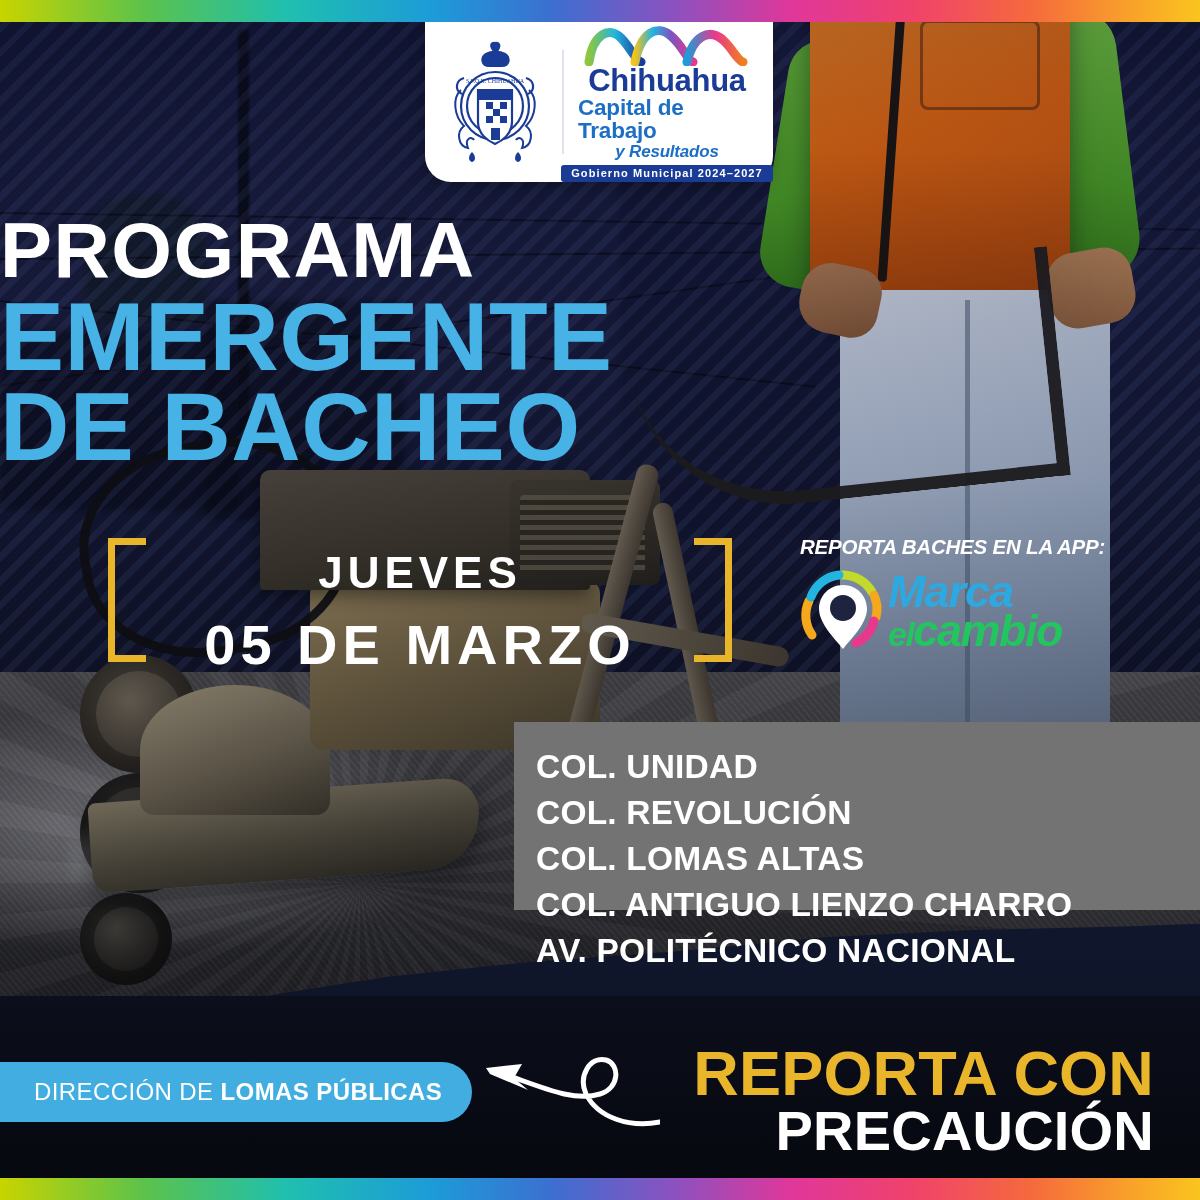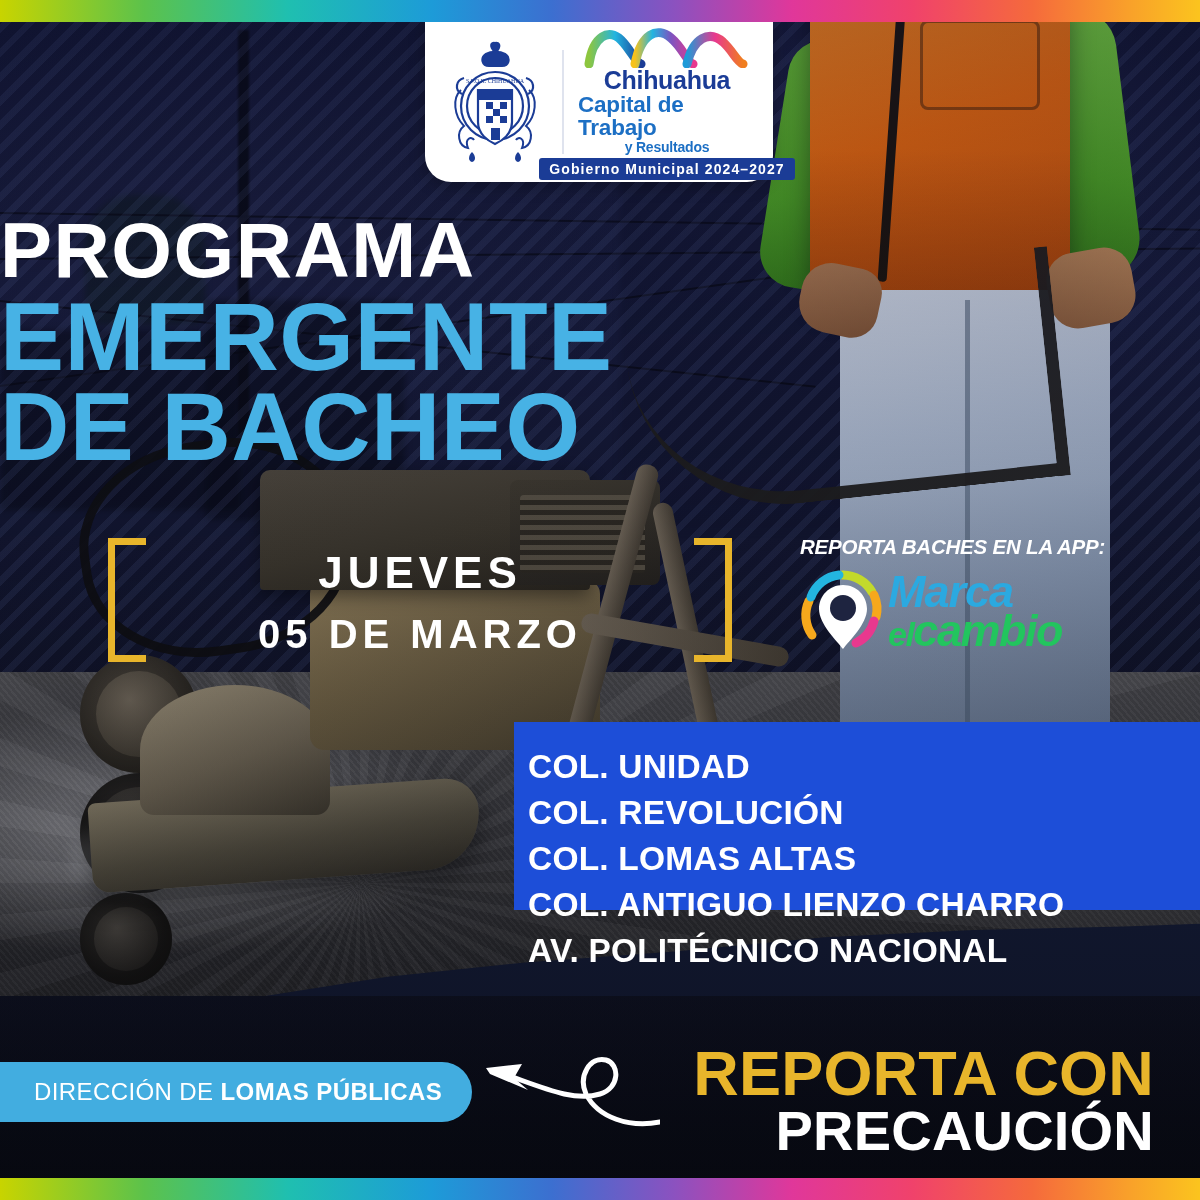--- a/index.html
+++ b/index.html
@@ -140,57 +140,57 @@
   .logo-card{
     position:absolute;left:425px;top:22px;width:348px;height:160px;
     background:#ffffff;border-radius:0 0 26px 26px;
     display:flex;align-items:center;justify-content:center;gap:14px;z-index:30;
     box-shadow:0 4px 16px rgba(0,0,0,.25);
   }
   .crest{width:106px;height:124px;flex:0 0 auto;}
   .divider{width:2px;height:104px;background:#dfe3ee;flex:0 0 auto;}
   .chi-logo{display:flex;flex-direction:column;align-items:center;width:178px;}
   .chi-wave{width:168px;height:44px;}
-  .chi-l1{font-size:25px;font-weight:bold;color:#1b3c96;line-height:.98;letter-spacing:-.3px;}
+  .chi-l1{font-size:31px;font-weight:bold;color:#1b3c96;line-height:.98;letter-spacing:-.3px;}
   .chi-l2{font-size:22.5px;font-weight:bold;color:#1c6fc4;line-height:1.02;margin-top:1px;letter-spacing:-.2px;}
-  .chi-l3{font-size:14px;font-weight:bold;color:#1c6fc4;line-height:1.02;letter-spacing:-.2px;}
+  .chi-l3{font-size:17px;font-weight:bold;color:#1c6fc4;line-height:1.02;letter-spacing:-.2px;font-style:italic;}
   .chi-pill{
     margin-top:4px;background:#1b3c96;color:#fff;border-radius:3px;
-    font-size:14px;font-weight:bold;letter-spacing:1.1px;padding:2.5px 10px 3px;white-space:nowrap;
+    font-size:11px;font-weight:bold;letter-spacing:1.1px;padding:2.5px 10px 3px;white-space:nowrap;
   }
 
   
   .headline{position:absolute;left:0;top:215px;width:100%;text-align:left;z-index:25;line-height:.92;}
   .h-programa{font-size:78px;font-weight:bold;color:#fff;letter-spacing:1.5px;}
   .h-emergente{font-size:96px;font-weight:bold;color:#47B2E5;letter-spacing:.5px;margin-top:6px;}
   .h-bacheo{font-size:96px;font-weight:bold;color:#47B2E5;letter-spacing:.5px;margin-top:2px;}
 
   
   .datewrap{position:absolute;left:100px;top:530px;width:640px;height:140px;z-index:25;}
   .bracket{position:absolute;top:8px;width:38px;height:124px;border:7px solid #E8B52B;}
   .bracket.l{left:8px;border-right:none;}
   .bracket.r{right:8px;border-left:none;}
   .dateline{position:absolute;left:0;top:0;width:100%;text-align:center;color:#fff;
     font-weight:bold;letter-spacing:5px;}
   .d1{font-size:44px;margin-top:18px;}
-  .d2{font-size:40px;margin-top:14px;}
+  .d2{font-size:56px;margin-top:14px;}
 
   
   .appblock{position:absolute;left:800px;top:535px;width:330px;z-index:25;}
   .app-kicker{color:#fff;font-size:20.5px;font-weight:bold;font-style:italic;letter-spacing:-.2px;white-space:nowrap;}
   .app-logo{display:flex;align-items:center;margin-top:10px;}
   .pin-svg{width:86px;height:86px;flex:0 0 auto;}
   .app-words{margin-left:2px;line-height:.86;}
   .aw1{font-size:45px;font-weight:bold;font-style:italic;color:#2BA9E0;letter-spacing:-1px;}
   .aw2{font-size:45px;font-weight:bold;font-style:italic;color:#22c55e;letter-spacing:-1.5px;}
   .aw2 .el{font-size:34px;}
 
   
-  .listbox{position:absolute;left:514px;top:722px;width:686px;height:188px;background:#1d4ed8;z-index:25;
-    padding:22px 0 0 14px;}
+  .listbox{position:absolute;left:514px;top:722px;width:686px;height:188px;background:#737373;z-index:25;
+    padding:22px 0 0 22px;}
   .listbox .row{color:#fff;font-size:33.5px;font-weight:bold;letter-spacing:.2px;line-height:1.37;white-space:nowrap;}
 
   
   .slogan{position:absolute;right:46px;bottom:42px;text-align:right;z-index:25;line-height:.94;}
   .s1{font-size:63px;font-weight:bold;color:#E8B52B;letter-spacing:.2px;}
   .s2{font-size:56px;font-weight:bold;color:#fff;letter-spacing:.2px;margin-top:2px;}
 
   
   .deptpill{position:absolute;left:-26px;bottom:78px;height:60px;background:#42ADE0;
     border-radius:0 30px 30px 0;display:flex;align-items:center;padding:0 30px 0 60px;z-index:26;}

